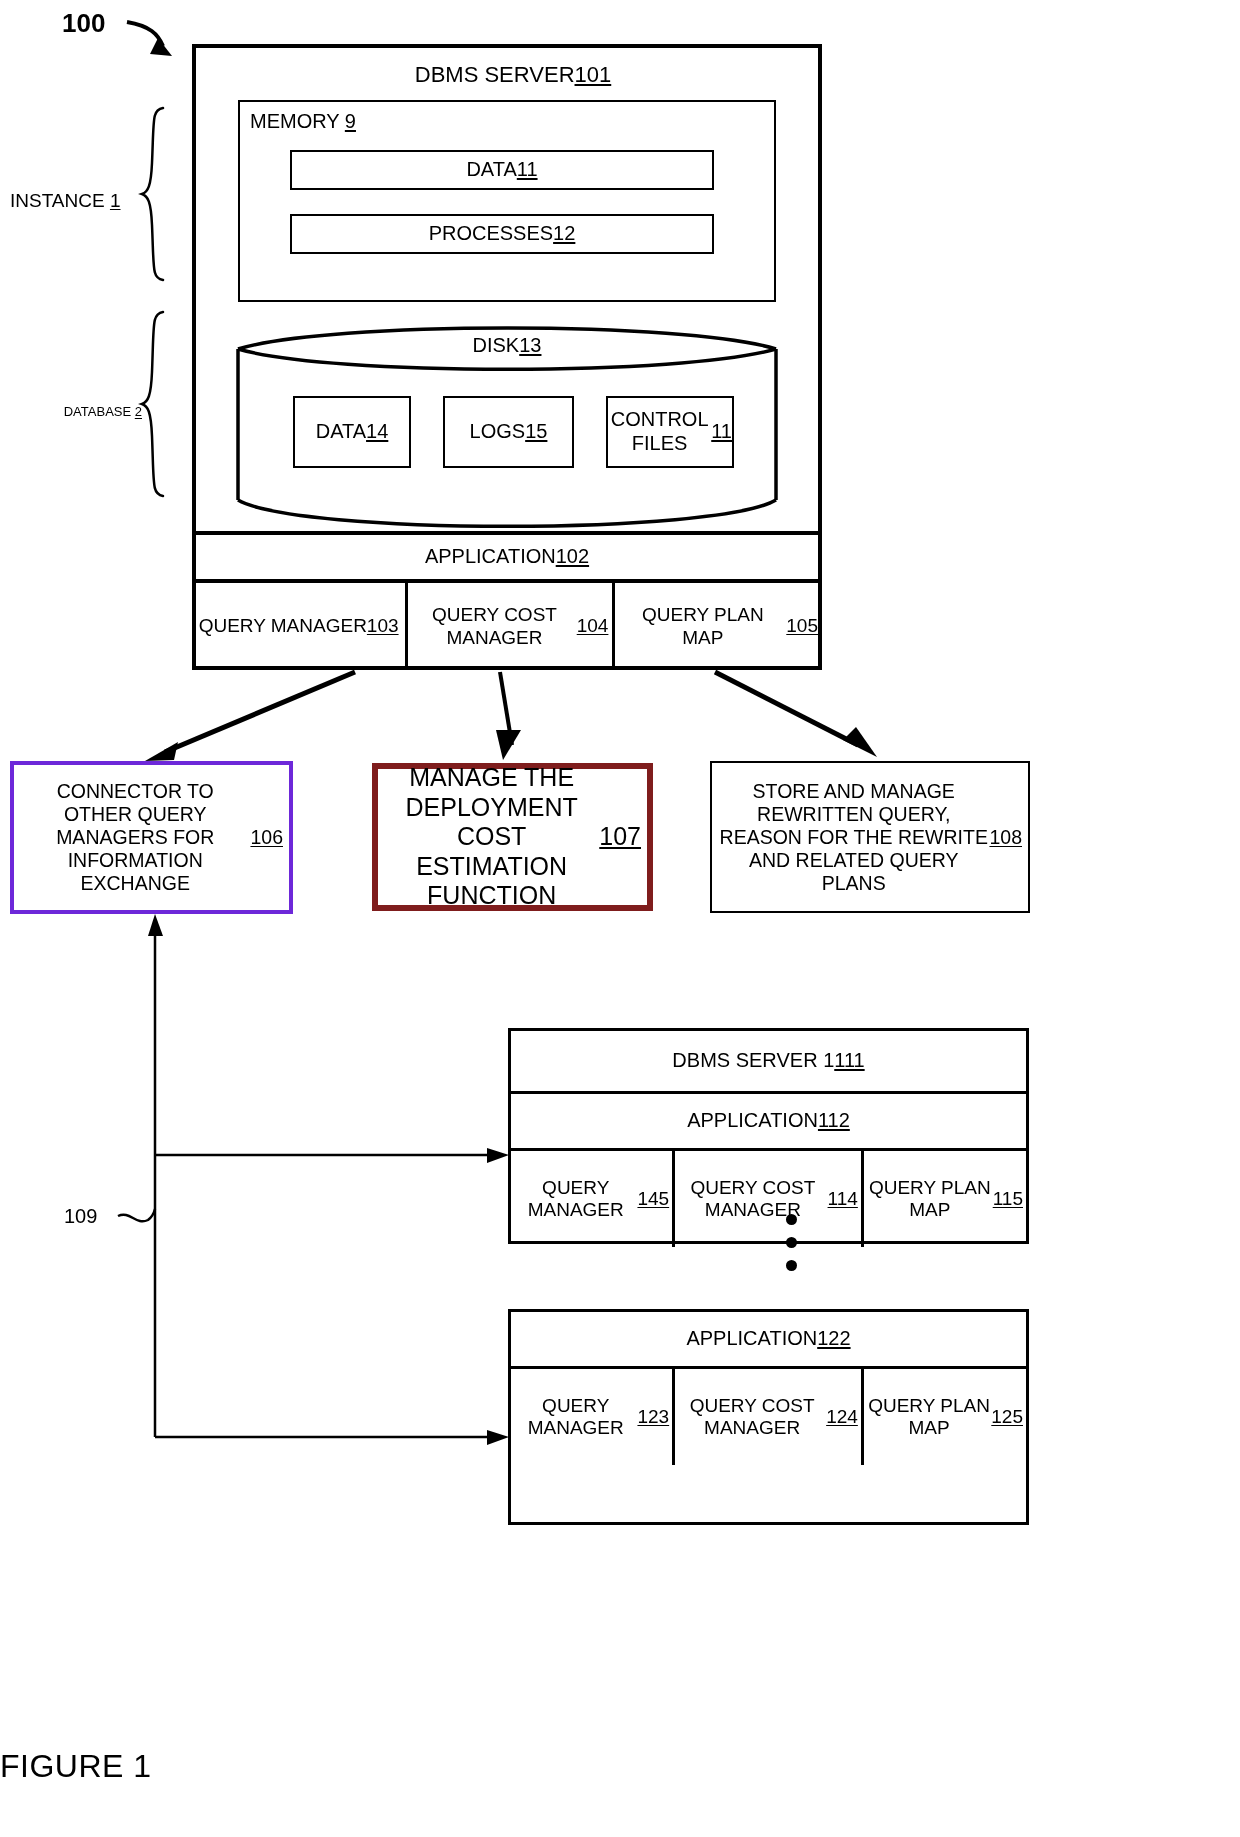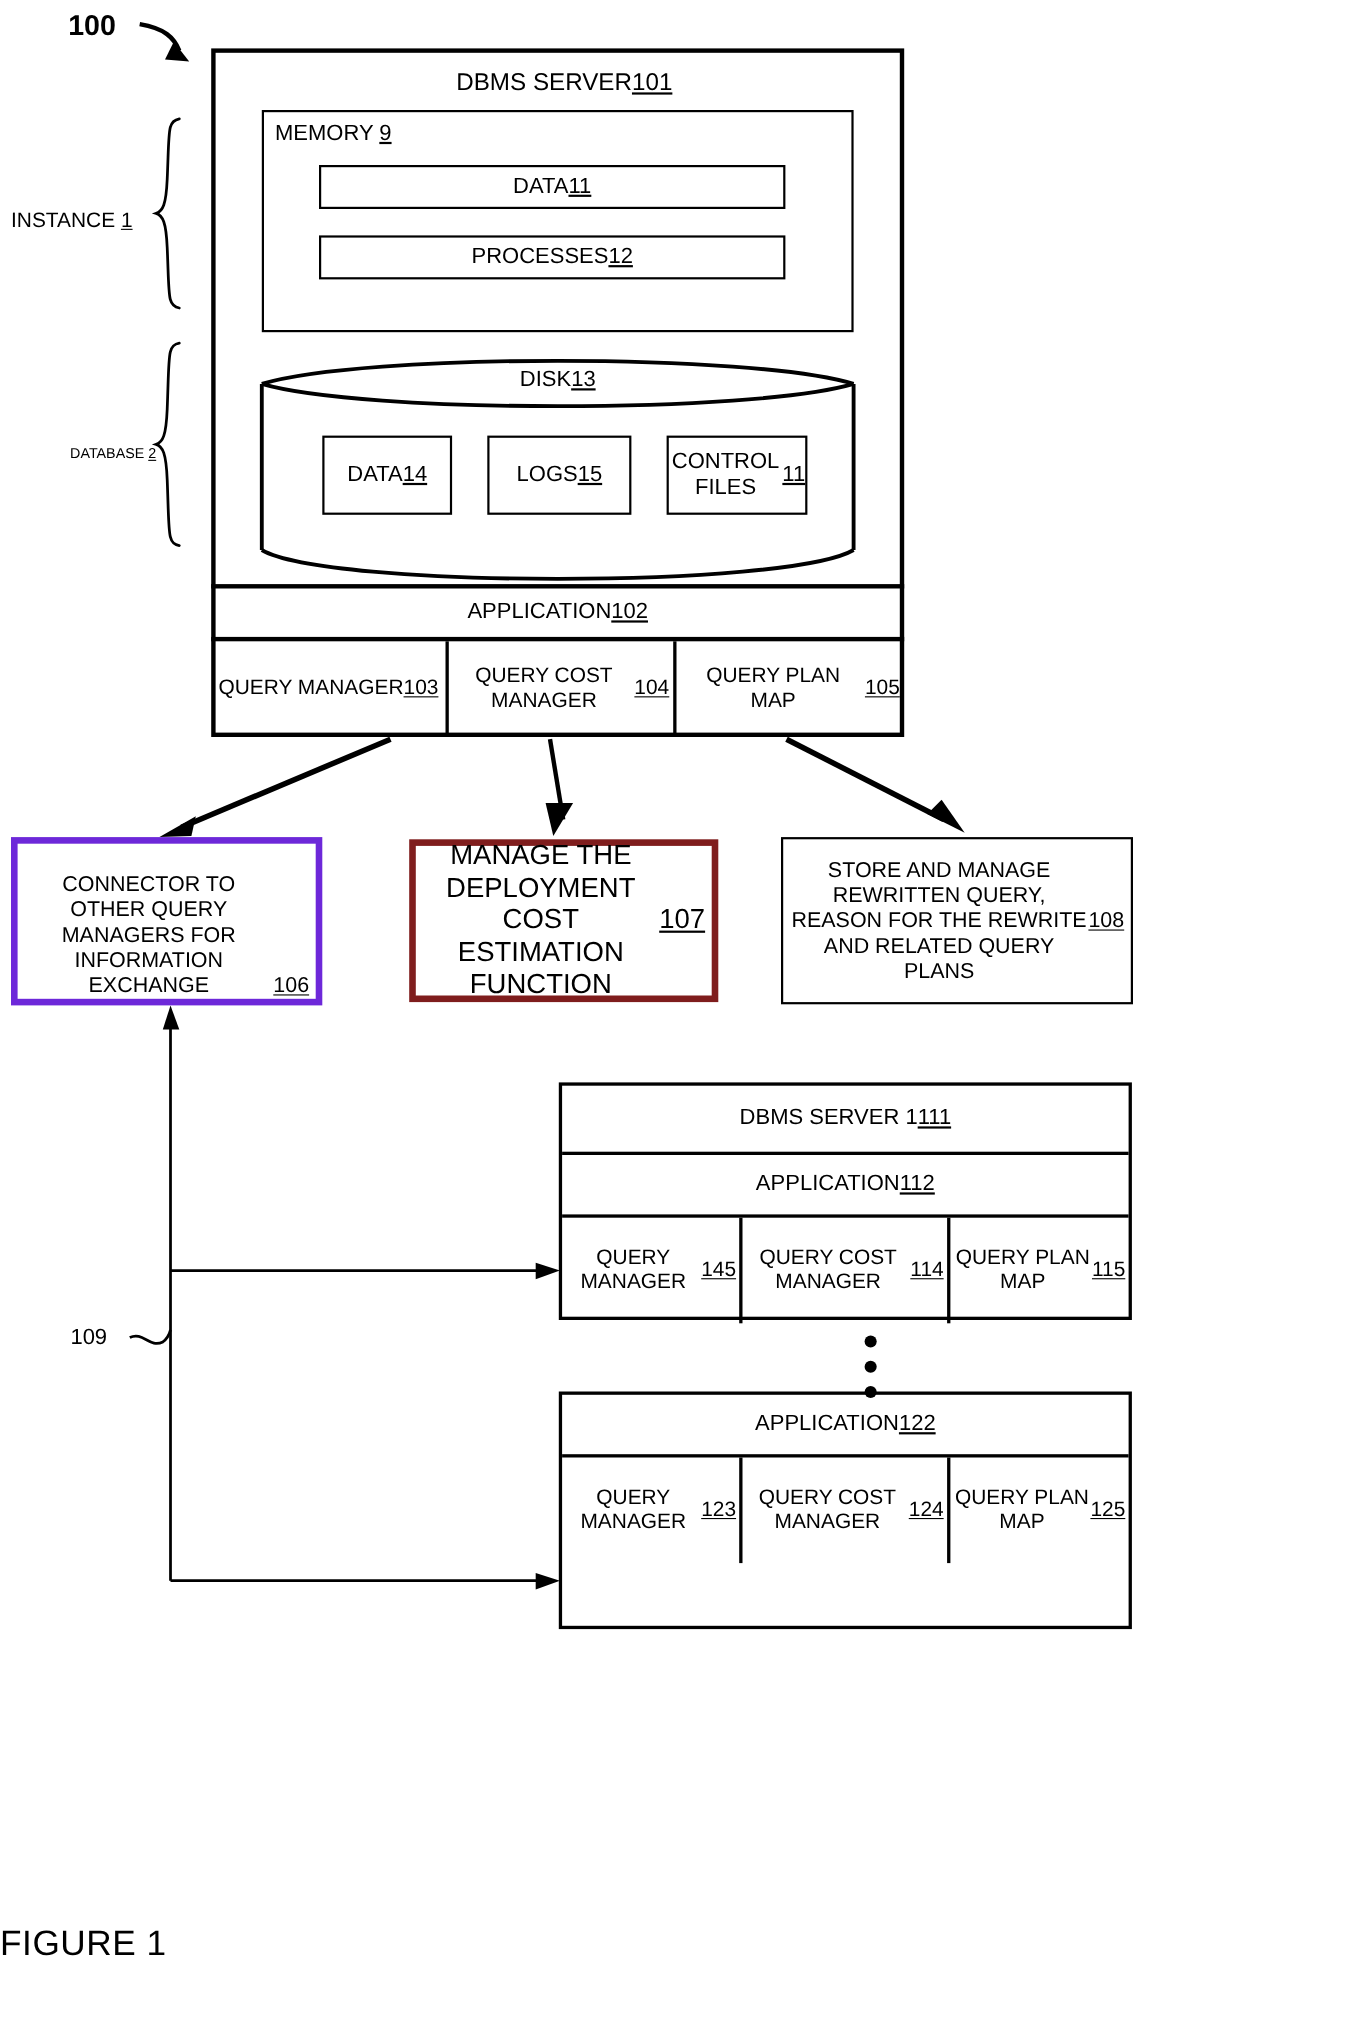--- a/index.html
+++ b/index.html
@@ -43,26 +43,26 @@
   
   #instLabel{left:10px;top:190px;width:130px;font-size:19px;text-align:left;}
   #dbLabel{left:2px;top:404px;width:140px;font-size:13px;text-align:right;}
 
   
   #ref100{left:62px;top:8px;font-size:26px;font-weight:600;}
   
   #ref109{left:64px;top:1205px;font-size:20px;}
 
   
-  #box106{left:10px;top:761px;width:283px;height:153px;border:6px solid #6d28d9;font-size:19.5px;padding:0 6px;align-items:flex-end;}
+  #box106{left:10px;top:761px;width:283px;height:153px;border:4px solid #6d28d9;font-size:19.5px;padding:0 6px;}
   #box107{left:372px;top:763px;width:281px;height:148px;border:6px solid #7f1d1d;font-size:25px;padding:0 6px;}
   #box108{left:710px;top:761px;width:320px;height:152px;border:2px solid #000;font-size:19.5px;padding:0 6px;}
 
   
-  .srvWrap{position:absolute;border:3px solid #000;box-sizing:border-box;}
+  .srvWrap{position:absolute;border:3px solid #000;box-sizing:border-box;margin-top:44px;}
   #srv111{left:508px;top:984px;width:521px;height:216px;}
   #srv121{left:508px;top:1265px;width:521px;height:216px;}
   .srvTitle{height:60px;border-bottom:3px solid #000;font-size:20px;}
   .srvApp{height:54px;border-bottom:3px solid #000;font-size:20px;}
   .srvCols{height:96px;display:flex;}
   .srvCols > div{height:100%;border-right:3px solid #000;font-size:19px;padding:0 3px;}
   .srvCols > div:last-child{border-right:none;}
   .c1{width:31.6%;}
   .c2{width:36.6%;}
   .c3{width:31.8%;}

